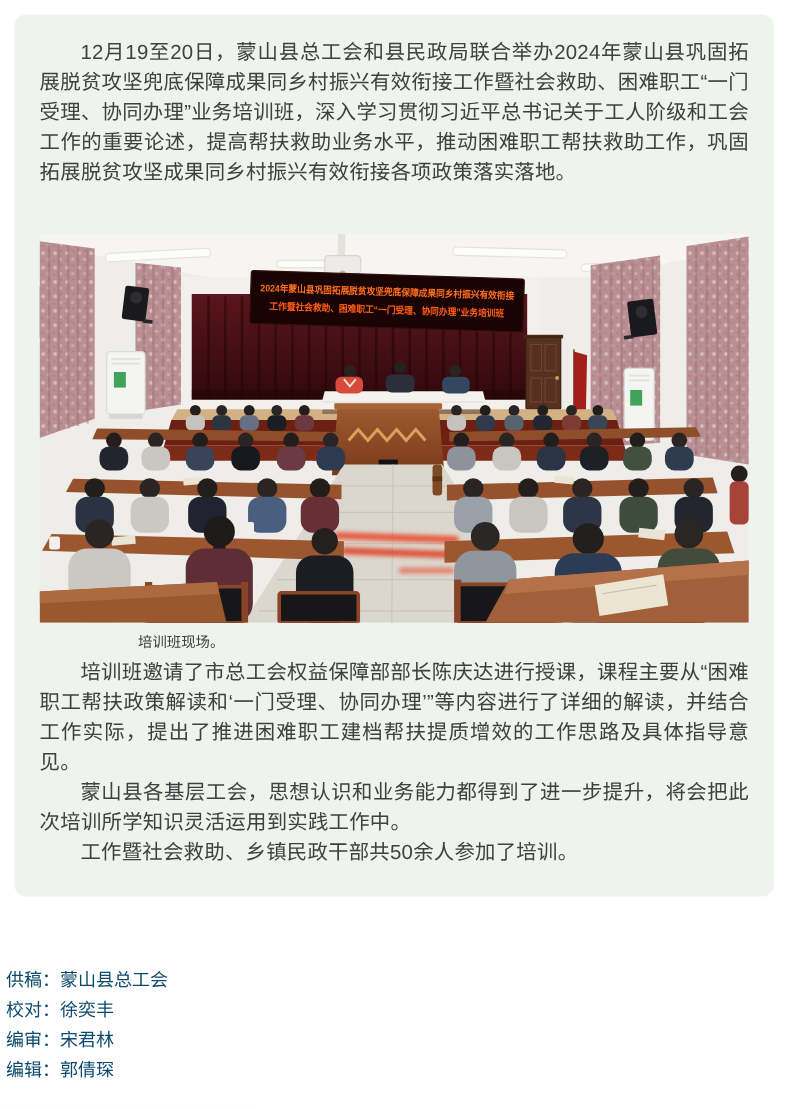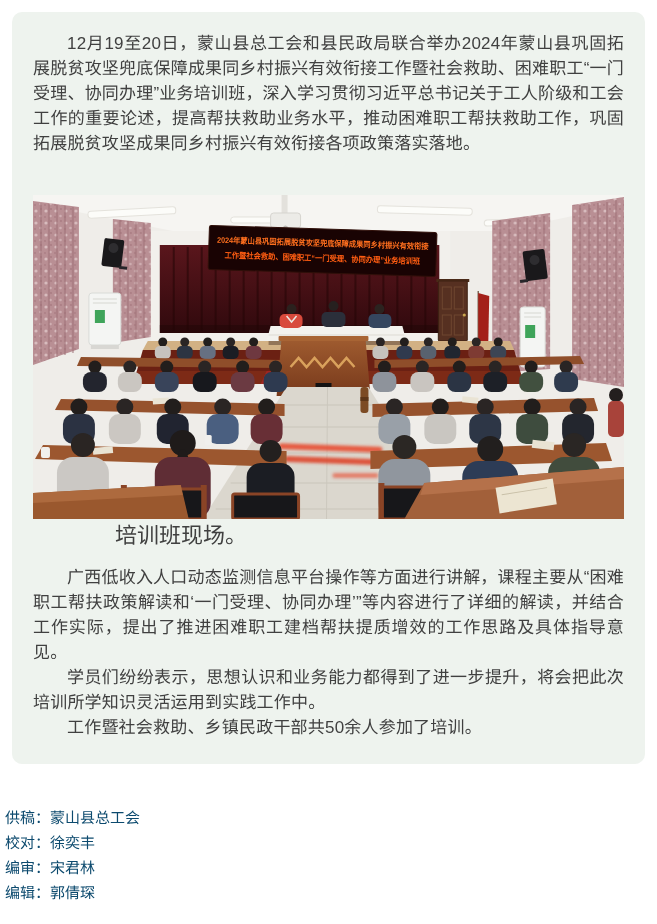--- a/index.html
+++ b/index.html
@@ -5,21 +5,21 @@
   html,body{margin:0;padding:0;}
   body{width:657px;height:924px;overflow:hidden;background:#ffffff;
        font-family:"Liberation Sans","DejaVu Sans",sans-serif;}
   .page{position:relative;width:657px;height:776px;background:#ffffff;text-decoration:underline;}
   .card{position:absolute;left:12px;top:12px;width:633px;box-sizing:border-box;
         background:#eef3ee;border-radius:10px;padding:19px 21px 24px 21px;}
   .para{margin:0;font-size:17px;line-height:25px;color:#404040;
         text-indent:2em;text-align:justify;letter-spacing:.2px;}
   .photo-fig{margin:39px 0 0 0;padding:0;line-height:0;}
   .photo-fig svg{display:block;width:100%;height:324px;}
-  .caption{margin:4px 0 17px 82px;font-size:22px;line-height:25px;color:#404040;}
+  .caption{margin:4px 0 0 82px;font-size:12px;line-height:25px;color:#404040;}
   .credits{position:absolute;left:5px;top:805px;}
   .credit-line{margin:0;font-size:15px;line-height:25px;color:#0c4a6e;}
   .led-text{font-weight:bold;font-family:"Liberation Sans","DejaVu Sans",sans-serif;}
 </style>
 </head>
 <body>
 
 <div class="page">
   <div class="card">
 
@@ -267,22 +267,22 @@
           <g transform="rotate(-9 494 301)">
               <rect x="465" y="288" width="58" height="26" fill="#ece5d2"></rect>
               <line x1="470" y1="296" x2="516" y2="296" stroke="#c9c0a8"></line>
             </g>
         </g>
       </svg>
     </figure>
 
     <p class="caption">培训班现场。</p>
 
-    <p class="para">广西低收入人口动态监测信息平台操作等方面进行讲解，课程主要从“困难职工帮扶政策解读和‘一门受理、协同办理’”等内容进行了详细的解读，并结合工作实际，提出了推进困难职工建档帮扶提质增效的工作思路及具体指导意见。</p>
-    <p class="para">学员们纷纷表示，思想认识和业务能力都得到了进一步提升，将会把此次培训所学知识灵活运用到实践工作中。</p>
+    <p class="para">培训班邀请了市总工会权益保障部部长陈庆达进行授课，课程主要从“困难职工帮扶政策解读和‘一门受理、协同办理’”等内容进行了详细的解读，并结合工作实际，提出了推进困难职工建档帮扶提质增效的工作思路及具体指导意见。</p>
+    <p class="para">蒙山县各基层工会，思想认识和业务能力都得到了进一步提升，将会把此次培训所学知识灵活运用到实践工作中。</p>
     <p class="para">工作暨社会救助、乡镇民政干部共50余人参加了培训。</p>
   </div>
 
   <div class="credits">
     <p class="credit-line">供稿：蒙山县总工会</p>
     <p class="credit-line">校对：徐奕丰</p>
     <p class="credit-line">编审：宋君林</p>
     <p class="credit-line">编辑：郭倩琛</p>
   </div>
 </div>

